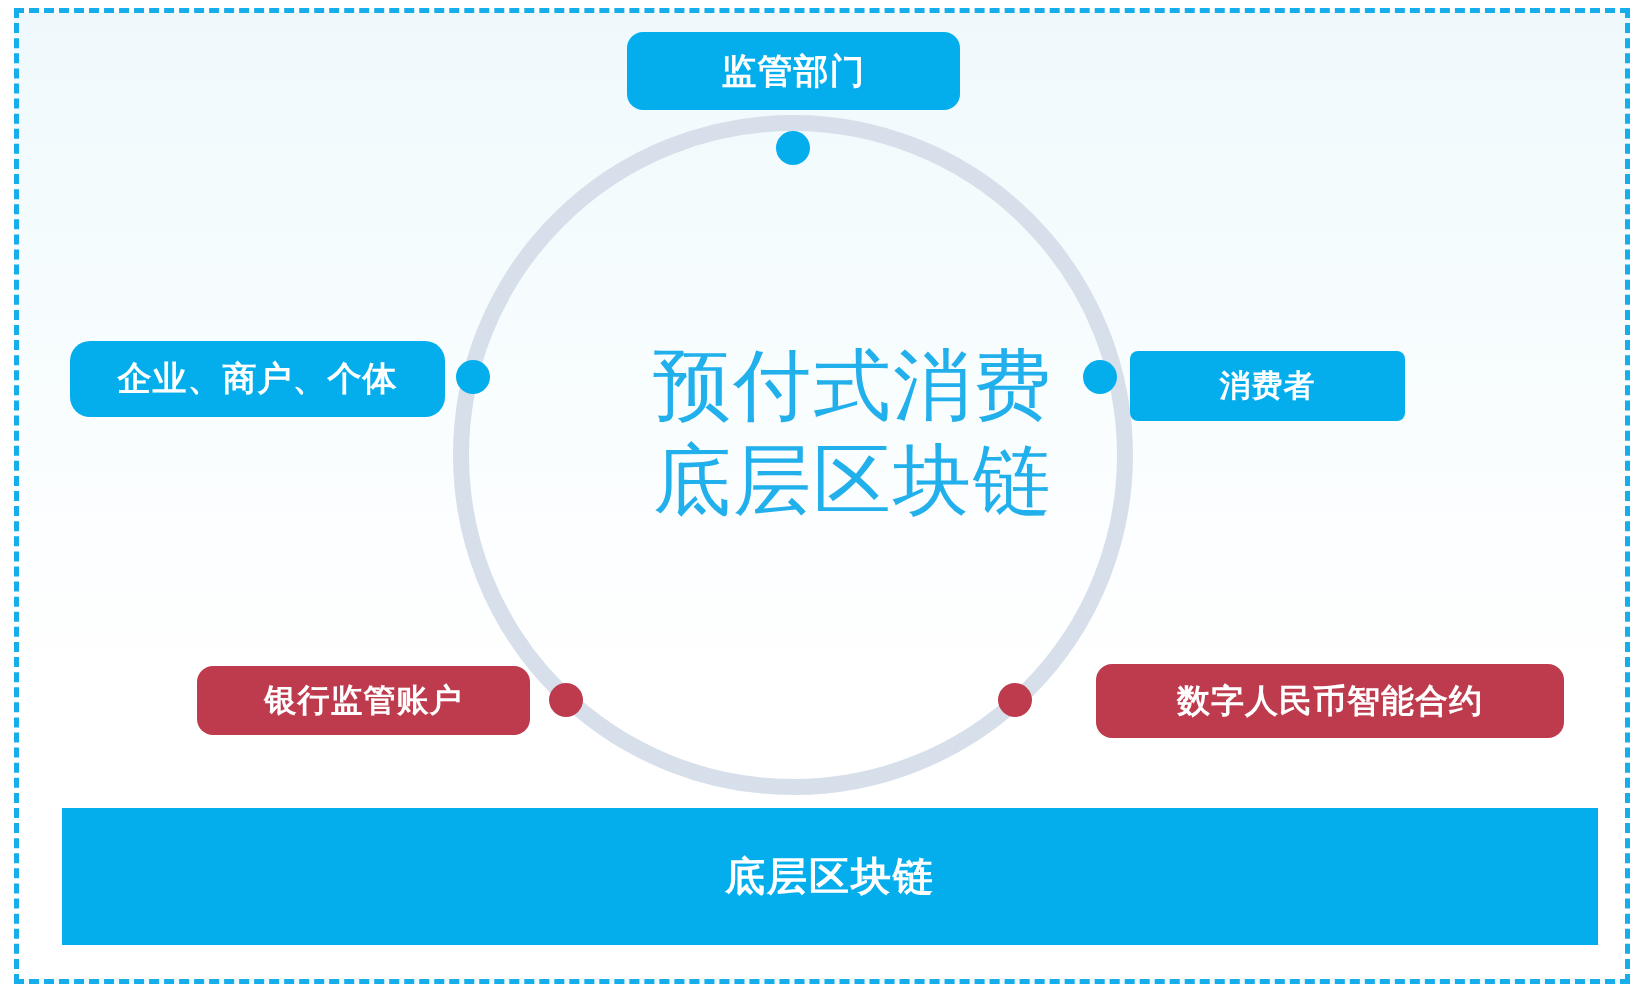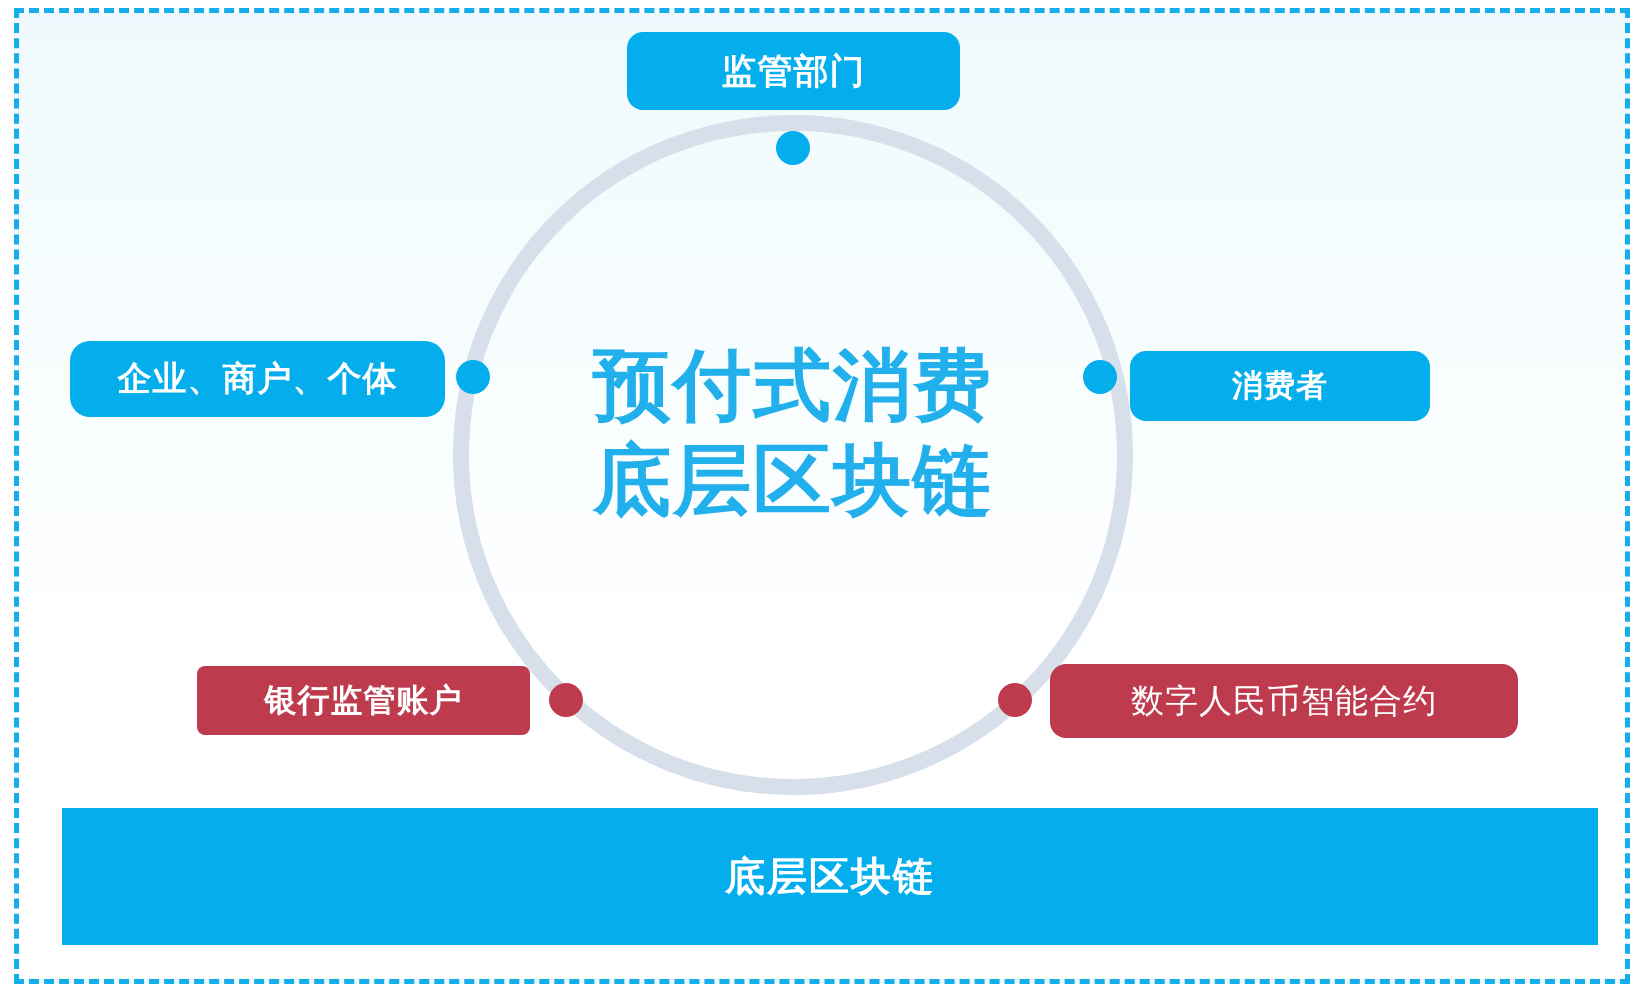--- a/index.html
+++ b/index.html
@@ -69,50 +69,50 @@
   }
   .pill-enterprise {
     left: 70px;   top: 341px;
     width: 375px; height: 76px;
     border-radius: 20px;
     font-size: 34px;
     font-weight: 700;
   }
   .pill-consumer {
     left: 1130px; top: 351px;
-    width: 300px; height: 70px;
-    border-radius: 16px;
+    width: 275px; height: 70px;
+    border-radius: 8px;
     font-size: 31px;
     font-weight: 700;
   }
   .pill-bank {
     left: 197px;  top: 666px;
     width: 333px; height: 69px;
-    border-radius: 8px;
+    border-radius: 16px;
     font-size: 32px;
     font-weight: 700;
   }
   .pill-contract {
-    left: 1050px; top: 664px;
+    left: 1096px; top: 664px;
     width: 468px; height: 74px;
     border-radius: 16px;
     font-size: 33px;
-    font-weight: 400;
+    font-weight: 700;
   }
 
   
   .center-title {
     position: absolute;
     left: 533px;
     top: 338px;
     width: 520px;
-    text-align: center;
+    text-align: right;
     color: #22B0EC;
     font-size: 78px;
-    font-weight: 700;
+    font-weight: 400;
     line-height: 1.22;
     letter-spacing: 2px;
   }
   .center-title .line { display: block; }
 
   
   .bottom-bar {
     position: absolute;
     left: 62px;
     top: 808px;

